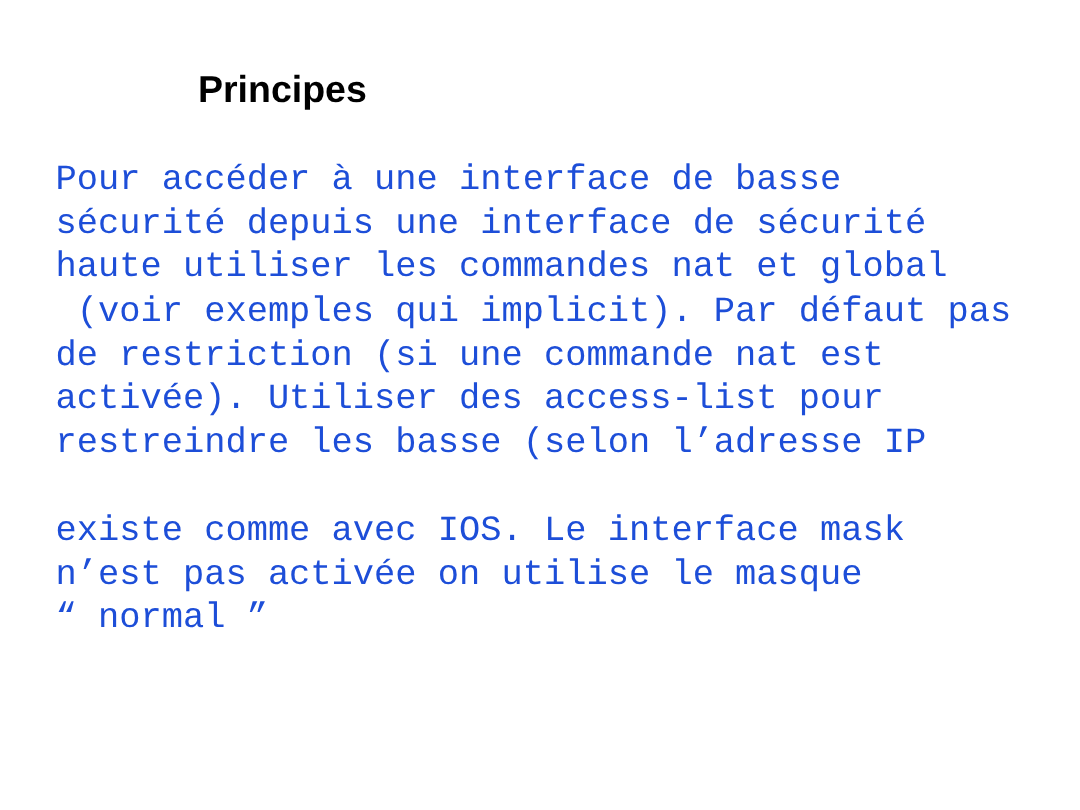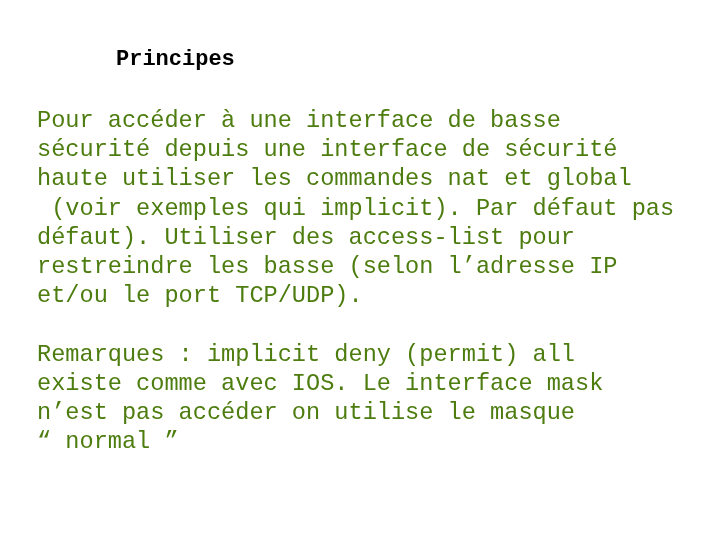--- a/index.html
+++ b/index.html
@@ -17,43 +17,43 @@
   }
 
   .slide {
     position: absolute;
     inset: 0;
     background: #ffffff;
   }
 
   .slide-title {
     position: absolute;
-    left: 116px;
+    left: 132px;
     top: 45px;
-    font-family: Liberation Mono, monospace;
+    font-family: Liberation Sans, sans-serif;
     font-weight: bold;
-    font-size: 22px;
+    font-size: 25px;
     line-height: 30px;
     color: #000000;
     white-space: pre;
     letter-spacing: 0px;
   }
 
   .body-block {
     position: absolute;
     left: 37px;
     top: 106px;
     width: 650px;
   }
 
   .body-text {
     font-family: "Liberation Mono", "DejaVu Sans Mono", monospace;
     font-size: 23.6px;
     line-height: 29.2px;
-    color: #4d7c0f;
+    color: #1d4ed8;
     white-space: pre;
     margin: 0;
     letter-spacing: 0px;
   }
 
   .para-gap {
     height: 29.2px;
   }
 </style>
 </head>
@@ -63,29 +63,28 @@
 
   <div class="slide-title">Principes</div>
 
   <div class="body-block">
 
     <div>
       <p class="body-text">Pour accéder à une interface de basse</p>
       <p class="body-text">sécurité depuis une interface de sécurité</p>
       <p class="body-text">haute utiliser les commandes nat et global</p>
       <p class="body-text"> (voir exemples qui implicit). Par défaut pas</p>
-      <p class="body-text">défaut). Utiliser des access-list pour</p>
+      <p class="body-text">de restriction (si une commande nat est</p>
+      <p class="body-text">activée). Utiliser des access-list pour</p>
       <p class="body-text">restreindre les basse (selon l’adresse IP</p>
-      <p class="body-text">et/ou le port TCP/UDP).</p>
     </div>
 
     <div class="para-gap"></div>
 
     <div>
-      <p class="body-text">Remarques : implicit deny (permit) all</p>
       <p class="body-text">existe comme avec IOS. Le interface mask</p>
-      <p class="body-text">n’est pas accéder on utilise le masque</p>
+      <p class="body-text">n’est pas activée on utilise le masque</p>
       <p class="body-text">“ normal ”</p>
     </div>
 
   </div>
 
 </div>
 
 </body></html>

